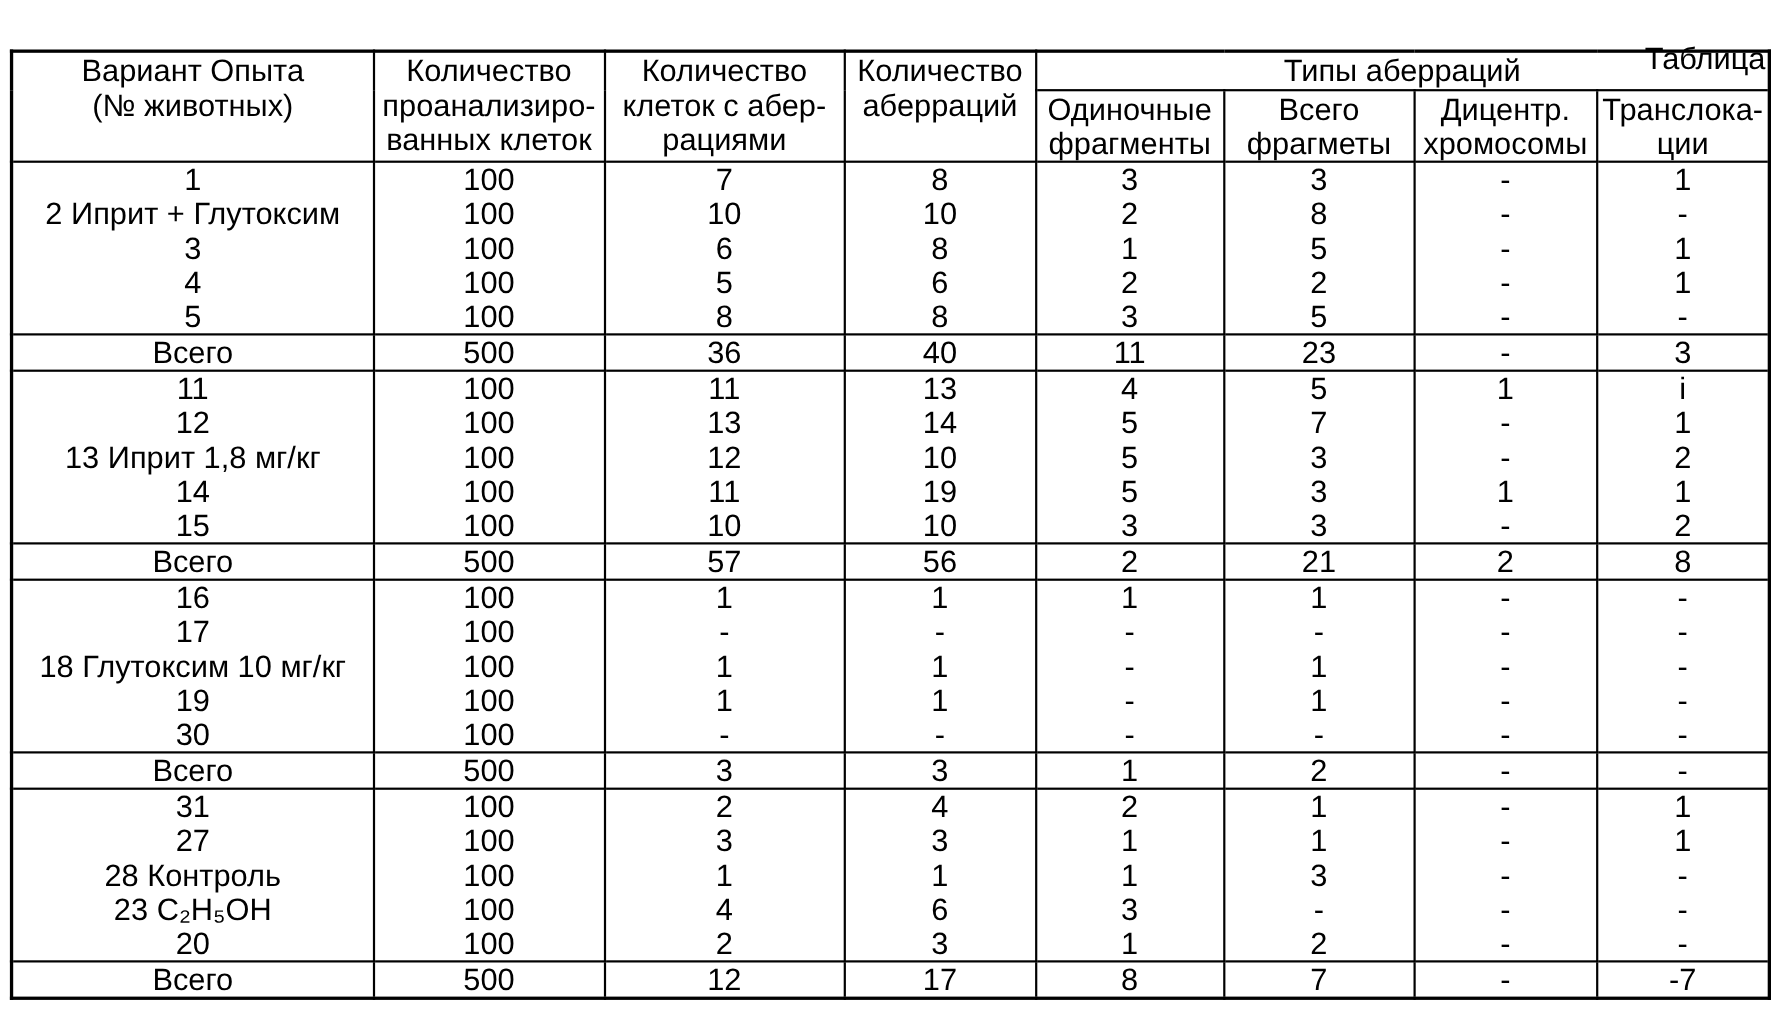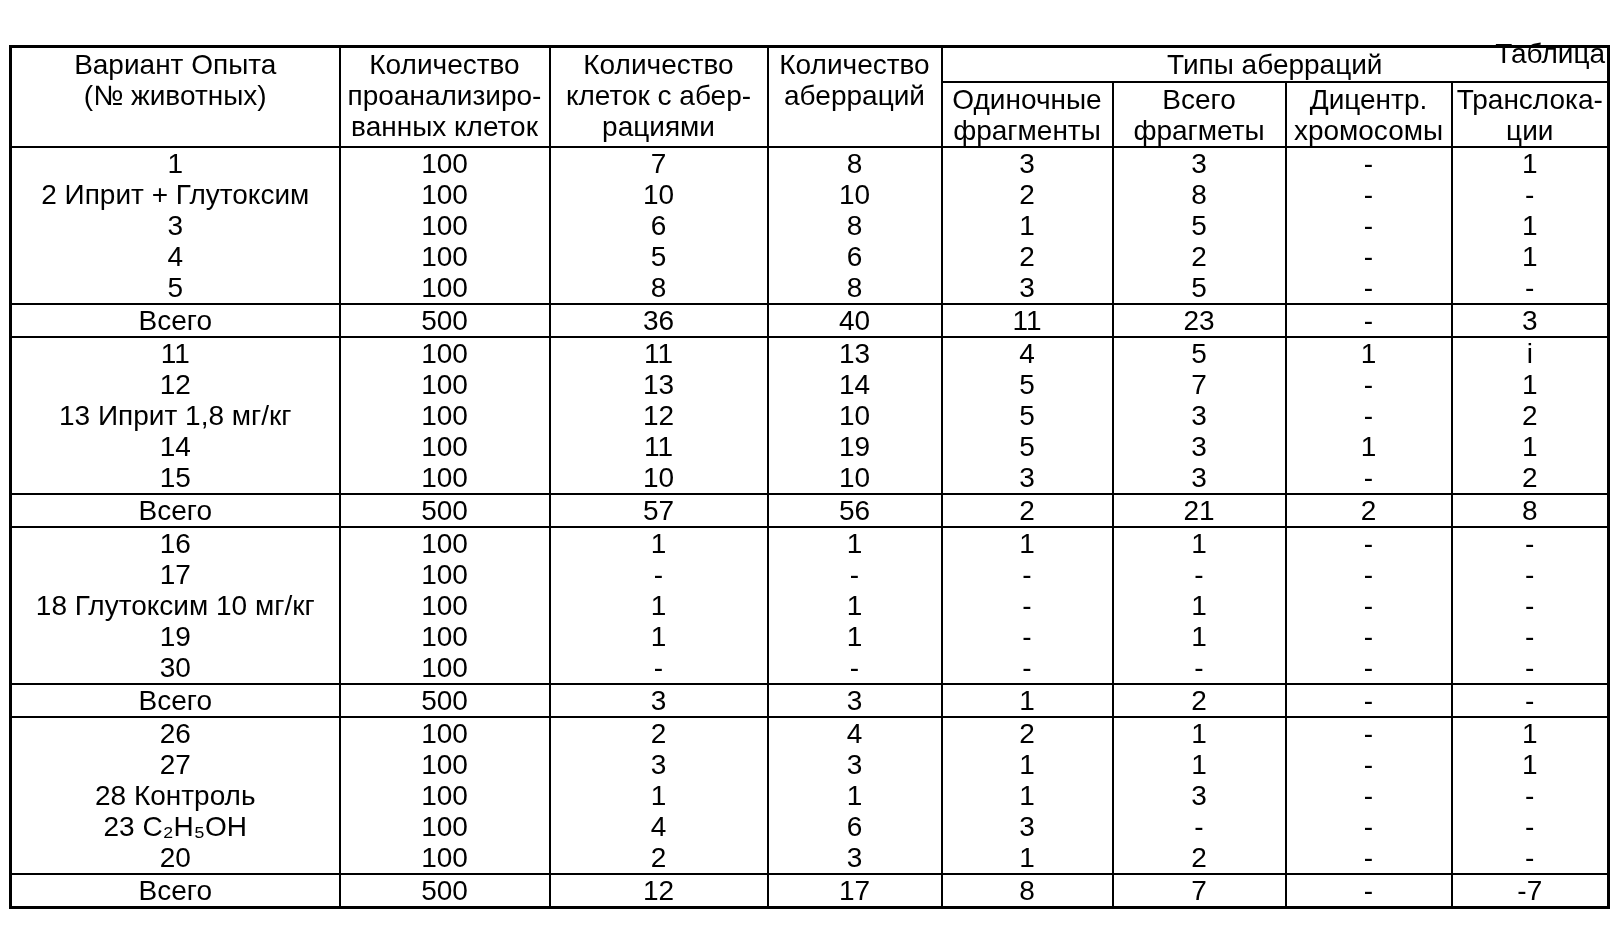--- a/index.html
+++ b/index.html
@@ -316,21 +316,21 @@
           <td>500</td>
           <td>3</td>
           <td>3</td>
           <td>1</td>
           <td>2</td>
           <td>-</td>
           <td>-</td>
         </tr>
         <tr class="block-row">
           <td>
-            <div class="line">26</div>
+            <div class="line">31</div>
             <div class="line">27</div>
             <div class="line">28 Контроль</div>
             <div class="line">23 C₂H₅OH</div>
             <div class="line">20</div>
           </td>
           <td>
             <div class="line">100</div>
             <div class="line">100</div>
             <div class="line">100</div>
             <div class="line">100</div>

